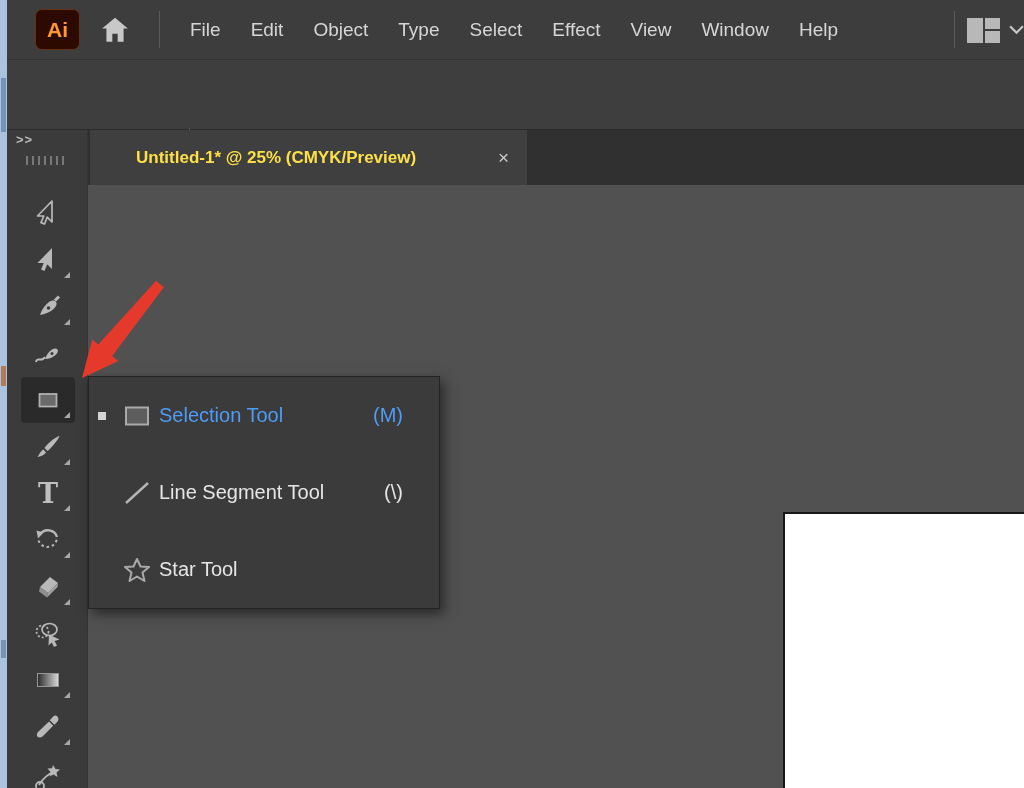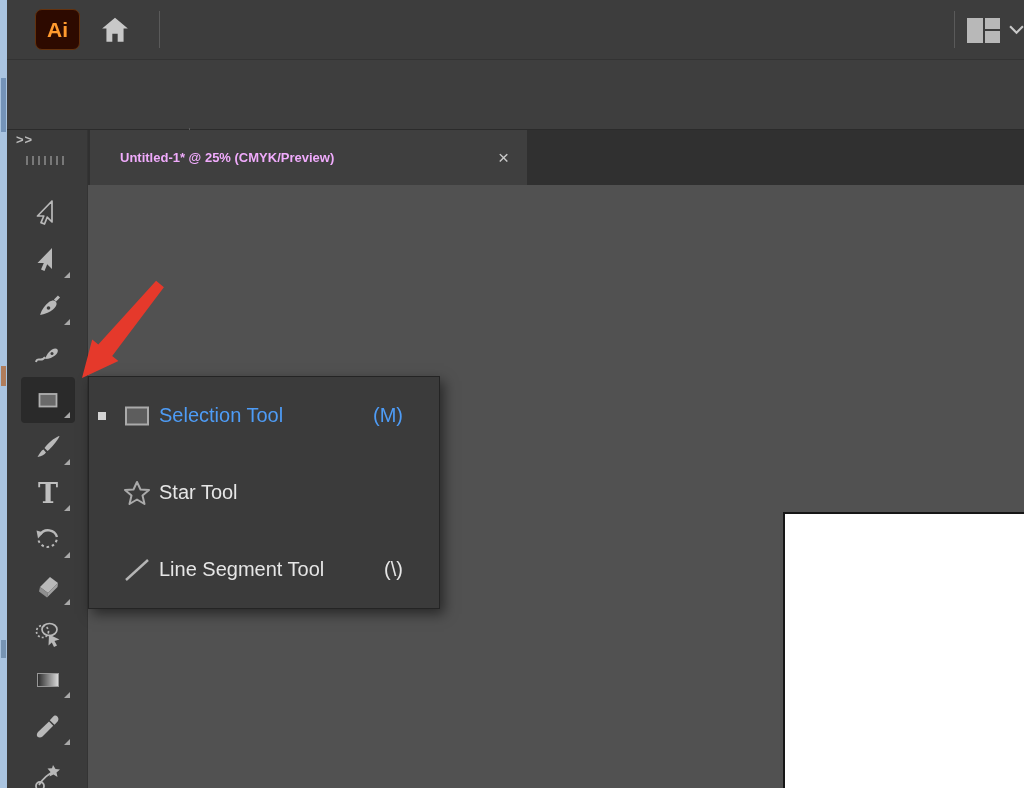--- a/index.html
+++ b/index.html
@@ -69,21 +69,21 @@
     border-radius:3px; display:flex; align-items:center; }
   #brush-dot { width:9px; height:9px; border-radius:50%; background:#111; margin-left:15px; }
   #brush-value { flex:1; text-align:center; font-size:17.5px; color:#141414; padding-right:8px; }
   #brush-chev { left:1016px; top:72px; width:30px; height:44px; background:#4a4a4a;
     display:flex; align-items:center; justify-content:center; }
 
   
   #tabrow { left:88px; top:130px; width:936px; height:55px; background:#303030; }
   #doc-tab { left:90px; top:130px; width:437px; height:55px; background:#3f3f3f;
     display:flex; align-items:center; }
-  #doc-title { margin-left:30px; font-size:13px; font-weight:bold; color:#f0abfc; }
+  #doc-title { margin-left:46px; font-size:17px; font-weight:bold; color:#fde047; }
   #tab-close { margin-left:auto; margin-right:18px; font-size:19px; color:#c9c9c9; line-height:1; }
 
   
   #toolbar { left:7px; top:130px; width:81px; height:658px; background:#3b3b3b; border-right:1px solid #343434; }
   #tb-expand { left:16px; top:132px; font-size:13px; font-weight:bold; letter-spacing:1px; color:#bbbbbb; }
   #tb-grip { left:26px; top:156px; width:40px; height:9px;
     background:repeating-linear-gradient(90deg,#787878 0 2px,transparent 2px 6px); }
   .tool { left:21px; width:54px; height:46px; display:flex; align-items:center; justify-content:center; }
   .tool.selected { background:#2a2a2a; border-radius:4px; }
   .tool .corner { position:absolute; right:5px; bottom:5px; width:0; height:0;
@@ -124,20 +124,31 @@
 </div>
 
 <div class="abs" id="menubar">
   <div class="abs" id="app-logo">Ai</div>
   <div class="abs" id="home-btn">
     <svg width="32" height="30" viewBox="0 0 28 28">
       <path d="M14 2.5 L26 12.5 H22 V25 H16.5 V17.5 H11.5 V25 H6 V12.5 H2 Z" fill="#c8c8c8"></path>
     </svg>
   </div>
   <div class="abs vsep" id="sep-menu-left"></div>
+  <div class="abs" id="menu-items">
+    <span class="menu-item">File</span>
+    <span class="menu-item">Edit</span>
+    <span class="menu-item">Object</span>
+    <span class="menu-item">Type</span>
+    <span class="menu-item">Select</span>
+    <span class="menu-item">Effect</span>
+    <span class="menu-item">View</span>
+    <span class="menu-item">Window</span>
+    <span class="menu-item">Help</span>
+  </div>
   <div class="abs vsep" id="sep-menu-right"></div>
   <div class="abs" id="workspace-btn">
     <span class="ws-icon">
       <span class="l"></span>
         <span class="r">
           <div></div>
           <div></div>
         </span>
     </span>
     <svg width="15" height="10" viewBox="0 0 14 9">
@@ -334,34 +345,34 @@
     <span class="fr-label">Selection Tool</span>
     <span class="fr-shortcut">(M)</span>
   </div>
 
 
 
   <div class="flyout-row">
     <span class="fr-marker"></span>
     <span class="fr-icon">
       <svg width="36" height="30" viewBox="0 0 36 30">
-        <polygon points="18,4 21.5,11.5 30,12 23.5,17.5 25.5,26 18,21.5 10.5,26 12.5,17.5 6,12 14.5,11.5" fill="none" stroke="#aaaaaa" stroke-width="2" stroke-linejoin="round"></polygon>
-      </svg>
-    </span>
-    <span class="fr-label">Star Tool</span>
-    <span class="fr-shortcut"></span>
-  </div>
-
-  <div class="flyout-row">
-    <span class="fr-marker"></span>
-    <span class="fr-icon">
-      <svg width="36" height="30" viewBox="0 0 36 30">
           <line x1="7" y1="25" x2="29" y2="5" stroke="#b5b5b5" stroke-width="2.4"></line>
         </svg>
     </span>
     <span class="fr-label">Line Segment Tool</span>
     <span class="fr-shortcut">(\)</span>
   </div>
+
+  <div class="flyout-row">
+    <span class="fr-marker"></span>
+    <span class="fr-icon">
+      <svg width="36" height="30" viewBox="0 0 36 30">
+        <polygon points="18,4 21.5,11.5 30,12 23.5,17.5 25.5,26 18,21.5 10.5,26 12.5,17.5 6,12 14.5,11.5" fill="none" stroke="#aaaaaa" stroke-width="2" stroke-linejoin="round"></polygon>
+      </svg>
+    </span>
+    <span class="fr-label">Star Tool</span>
+    <span class="fr-shortcut"></span>
+  </div>
 </div>
 
 <svg class="abs" id="annotation-arrow" viewBox="0 0 120 120">
   <polygon points="103.9,17.2 52.2,85.9 58.4,91 22,108 32.2,69.4 38.3,74.5 96.1,10.8"></polygon>
 </svg>
 
 </body></html>

